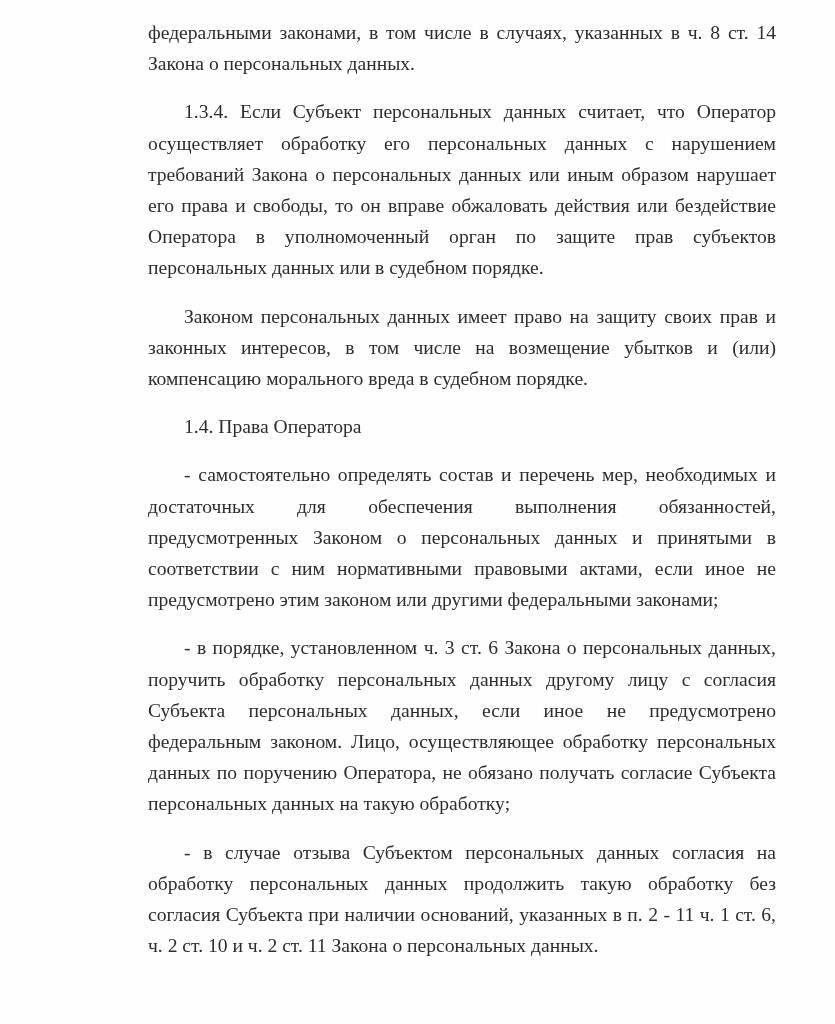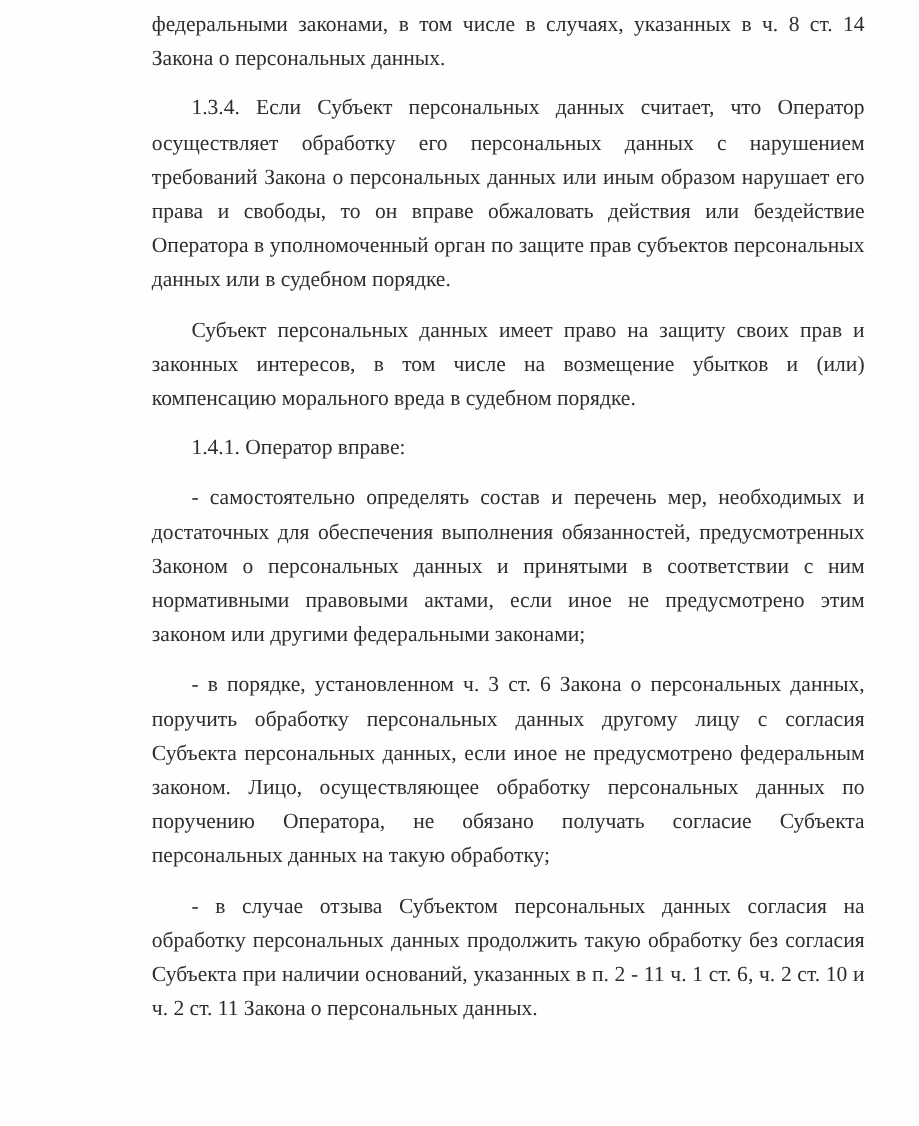--- a/index.html
+++ b/index.html
@@ -35,21 +35,21 @@
   }
 
   #doc-body {
     position: absolute;
     left: 131px;
     top: 0px;
     width: 662px;
   }
 
   p.para {
-    margin: 7px;
+    margin: 17px;
     padding: 0;
     font-size: 19.6px;
     line-height: 31.2px;
     text-align: justify;
     text-justify: inter-word;
     text-indent: 36px;
     letter-spacing: 0.0px;
     word-spacing: 0px;
     color: #2d2d2d;
   }
@@ -72,25 +72,25 @@
 </head>
 <body>
 
 <div id="page">
   <div id="doc-body">
 
     <p class="para cont">федеральными законами, в том числе в случаях, указанных в ч. 8 ст. 14 Закона о персональных данных.</p>
 
     <p class="para">1.3.4. Если Субъект персональных данных считает, что Оператор осуществляет обработку его персональных данных с нарушением требований Закона о персональных данных или иным образом нарушает его права и свободы, то он вправе обжаловать действия или бездействие Оператора в уполномоченный орган по защите прав субъектов персональных данных или в судебном порядке.</p>
 
-    <p class="para">Субъект персональных данных имеет право на защиту своих прав и законных интересов, в том числе на возмещение убытков и (или) компенсацию морального вреда в судебном порядке.</p>
+    <p class="para">Законом персональных данных имеет право на защиту своих прав и законных интересов, в том числе на возмещение убытков и (или) компенсацию морального вреда в судебном порядке.</p>
 
 
+    <p class="para">1.4. Права Оператора</p>
 
-    <p class="para">1.4.1. Оператор вправе:</p>
 
     <p class="para">- самостоятельно определять состав и перечень мер, необходимых и достаточных для обеспечения выполнения обязанностей, предусмотренных Законом о персональных данных и принятыми в соответствии с ним нормативными правовыми актами, если иное не предусмотрено этим законом или другими федеральными законами;</p>
 
     <p class="para">- в порядке, установленном ч. 3 ст. 6 Закона о персональных данных, поручить обработку персональных данных другому лицу с согласия Субъекта персональных данных, если иное не предусмотрено федеральным законом. Лицо, осуществляющее обработку персональных данных по поручению Оператора, не обязано получать согласие Субъекта персональных данных на такую обработку;</p>
 
     <p class="para">- в случае отзыва Субъектом персональных данных согласия на обработку персональных данных  продолжить такую обработку без согласия Субъекта при наличии оснований, указанных в п. 2 - 11 ч. 1 ст. 6, ч. 2 ст. 10 и ч. 2 ст. 11 Закона о персональных данных.</p>
 
   </div>
 </div>
 

